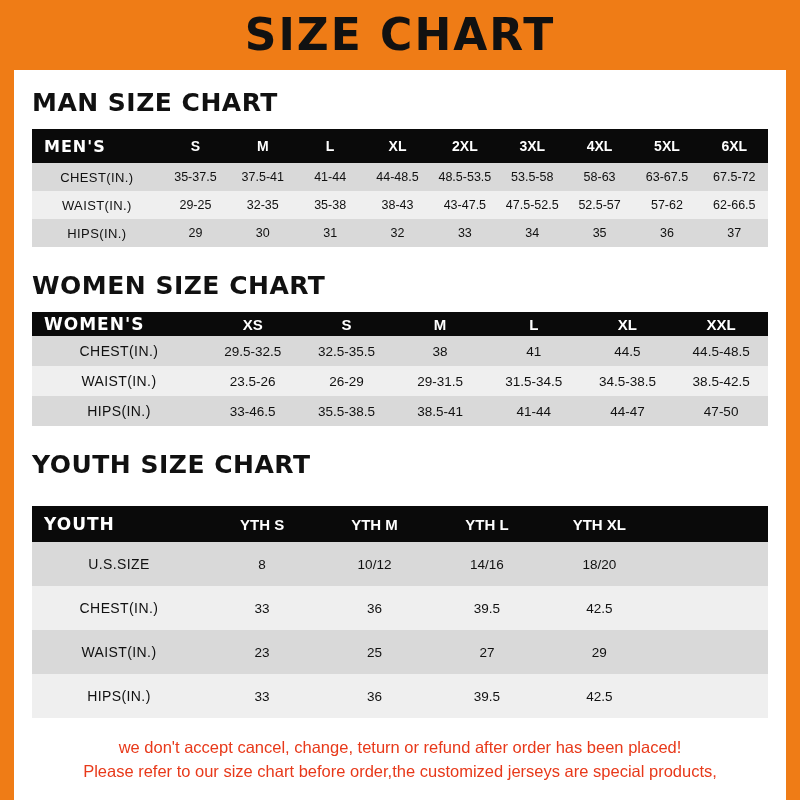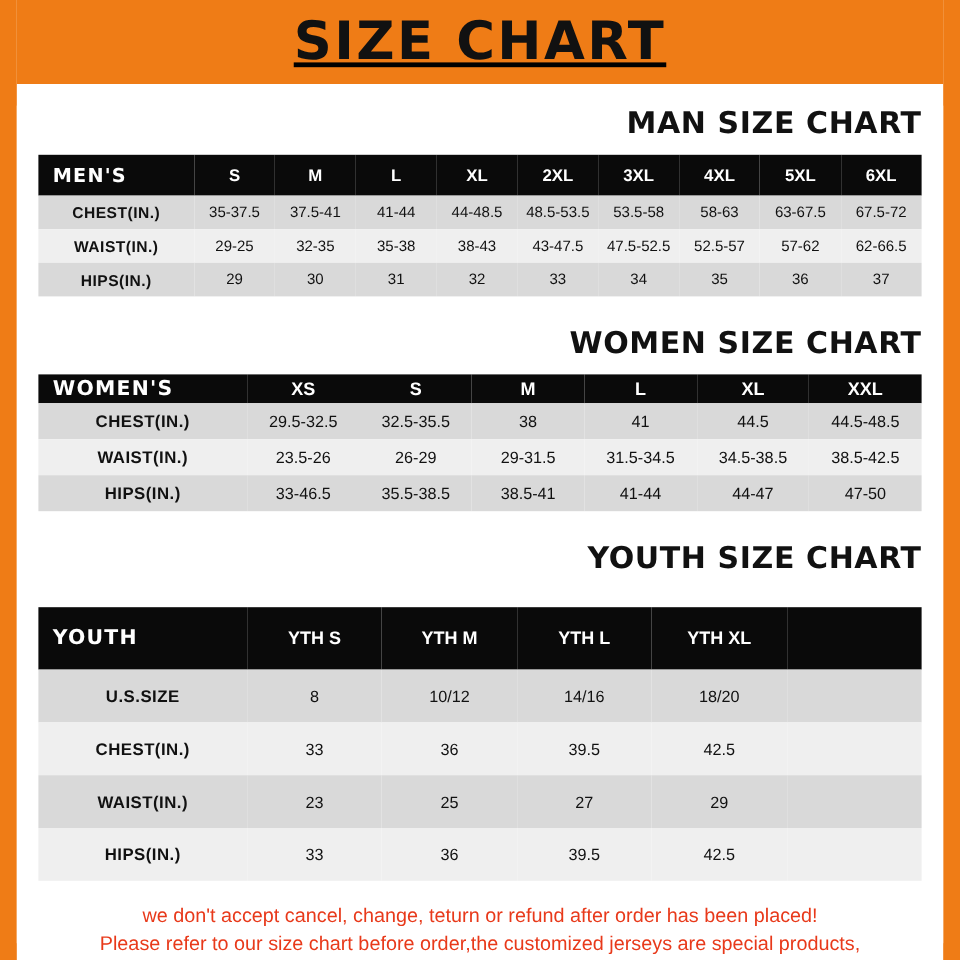--- a/index.html
+++ b/index.html
@@ -23,38 +23,37 @@
     border-right: 14px solid #ef7c16;
     border-bottom: 14px solid #ef7c16;
   }
   .header-band {
     height: 70px;
     background: #ef7c16;
     display: flex;
     align-items: center;
     justify-content: center;
     margin: -0px 0 0 0;
-    text-decoration: underline;
   }
   .header-title {
     font-family: "DejaVu Sans", sans-serif;
     font-weight: bold;
     font-size: 44px;
     letter-spacing: 2px;
     color: #111111;
     line-height: 1;
   }
   .content {
     padding: 0 18px;
     background: #ffffff;
     height: 716px;
     box-sizing: border-box;
   }
   .section-title {
-    text-align: right;
+    text-align: left;
     font-family: "DejaVu Sans", sans-serif;
     font-weight: bold;
     font-size: 25px;
     color: #111111;
     letter-spacing: 0.5px;
   }
   .t1 { margin-top: 18px; margin-bottom: 12px; }
   .t2 { margin-top: 24px; margin-bottom: 12px; }
   .t3 { margin-top: 24px; margin-bottom: 27px; }
 
@@ -82,33 +81,33 @@
   table.size-table thead th.rowhead {
     text-align: left;
     padding-left: 12px;
     font-family: "DejaVu Sans", sans-serif;
     font-size: 16px;
     letter-spacing: 1px;
   }
   table.size-table tbody tr.odd td { background: #d9d9d9; }
   table.size-table tbody tr.even td { background: #efefef; }
   table.size-table tbody td.rowhead {
-    font-weight: bold;
+    font-weight: normal;
     font-size: 13px;
     letter-spacing: 0.4px;
   }
 
   
   #women-table th, #women-table td { font-size: 13.5px; height: 30px; }
   #women-table thead th { font-size: 15px; height: 24px; }
   #women-table thead th.rowhead { font-size: 17px; }
   #women-table tbody td.rowhead { font-size: 14px; }
 
   #youth-table th, #youth-table td { font-size: 13.5px; height: 44px; }
-  #youth-table thead th { font-size: 15px; height: 52px; }
+  #youth-table thead th { font-size: 15px; height: 36px; }
   #youth-table thead th.rowhead { font-size: 17px; }
   #youth-table tbody td.rowhead { font-size: 14px; }
 
   .notice {
     margin-top: 18px;
     text-align: center;
     color: #e8391a;
     font-size: 16.5px;
     line-height: 1.45;
     font-family: "Liberation Sans", sans-serif;

